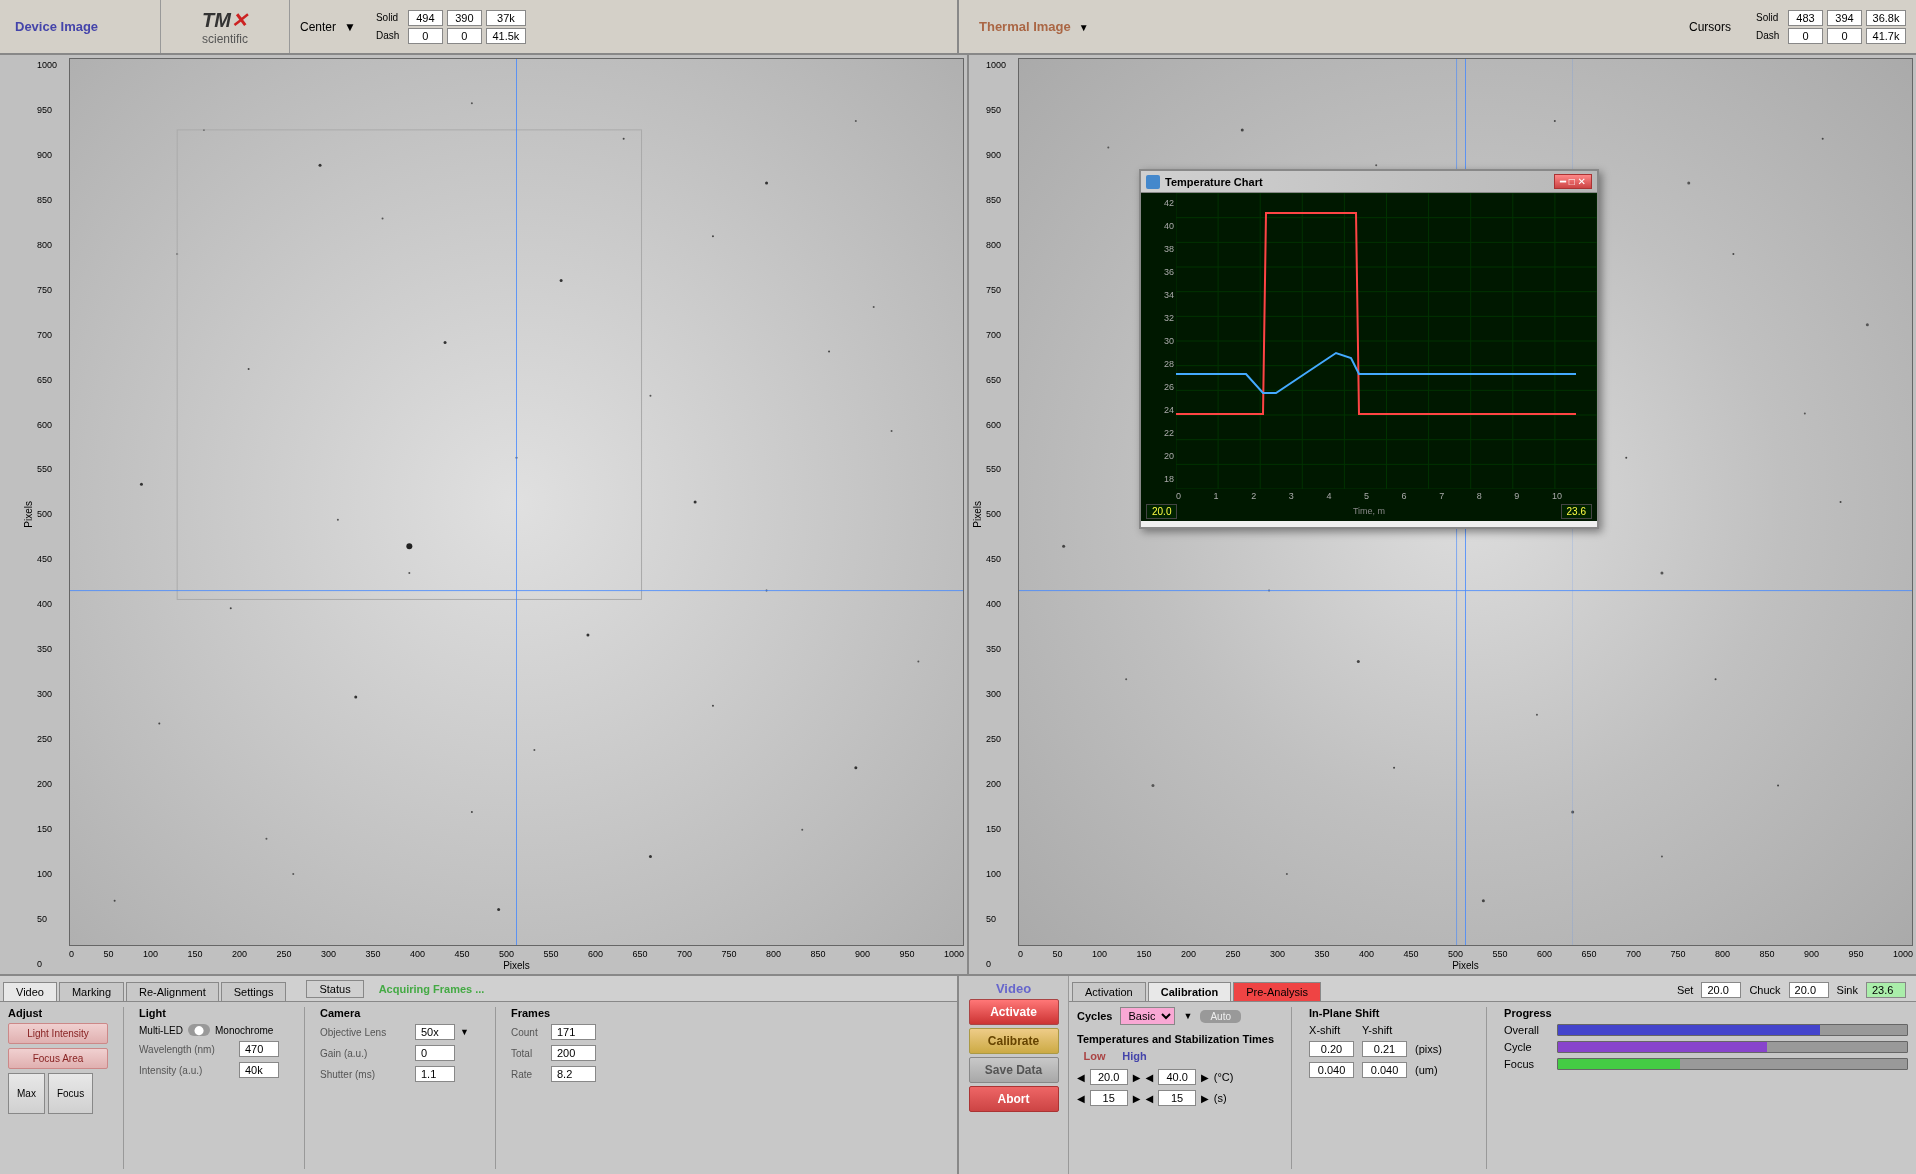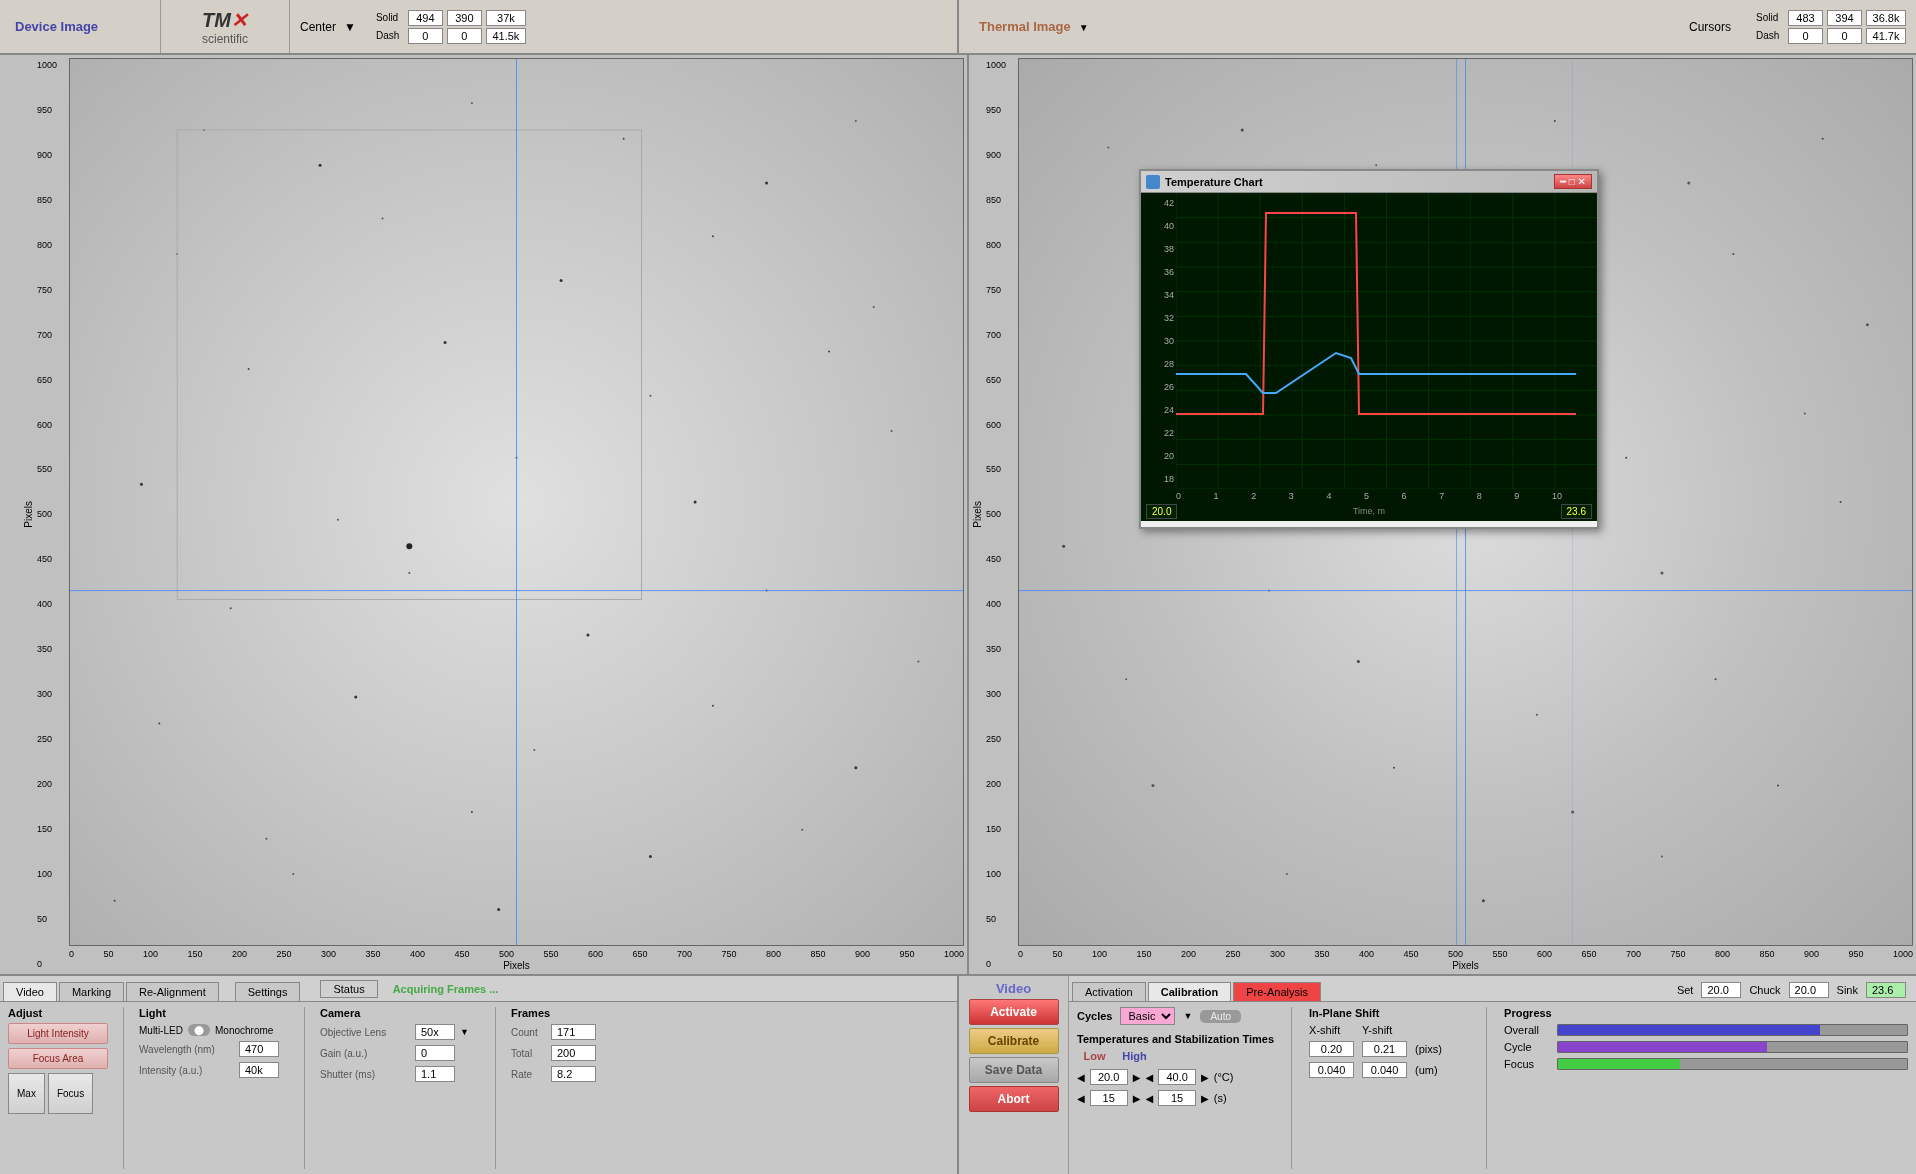--- a/index.html
+++ b/index.html
@@ -369,21 +369,21 @@
     </div>
   </div>
 
   <div style="display:flex; height:200px; background:#c8c8c8; border-top:2px solid #888;">
 
     <div style="flex:1; display:flex; flex-direction:column; border-right:2px solid #888;">
 
       <div style="display:flex; align-items:flex-end; height:26px; background:#d0d0d0; border-bottom:1px solid #888; padding-left:3px;">
         <div style="padding:3px 12px; border:1px solid #888; border-bottom:none; background:#e8e8e8; cursor:pointer; font-size:11px; margin-right:2px;">Video</div>
         <div style="padding:3px 12px; border:1px solid #888; border-bottom:none; background:#c8c8c8; cursor:pointer; font-size:11px; margin-right:2px;">Marking</div>
-        <div style="padding:3px 12px; border:1px solid #888; border-bottom:none; background:#c8c8c8; cursor:pointer; font-size:11px; margin-right:16px;">Re-Alignment</div>
+        <div style="padding:3px 12px; border:1px solid #888; border-bottom:none; background:#c8c8c8; cursor:pointer; font-size:11px; margin-right:2px;">Re-Alignment</div>
         <div style="padding:3px 12px; border:1px solid #888; border-bottom:none; background:#c8c8c8; cursor:pointer; font-size:11px; margin-right:0;">Settings</div>
         <div style="flex:1; display:flex; align-items:center; justify-content:flex-start; padding-left:20px; gap:15px; padding-bottom:3px;">
           <span style="background:#d0d0d0; border:1px solid #888; padding:2px 12px; font-size:11px;">Status</span>
           <span style="color:#44aa44; font-size:11px; font-weight:bold;">Acquiring Frames ...</span>
         </div>
       </div>
 
       <div style="display:flex; flex:1; padding:5px 8px; gap:10px; align-items:flex-start;">
 
         <div style="display:flex; flex-direction:column; gap:4px; min-width:100px;">

